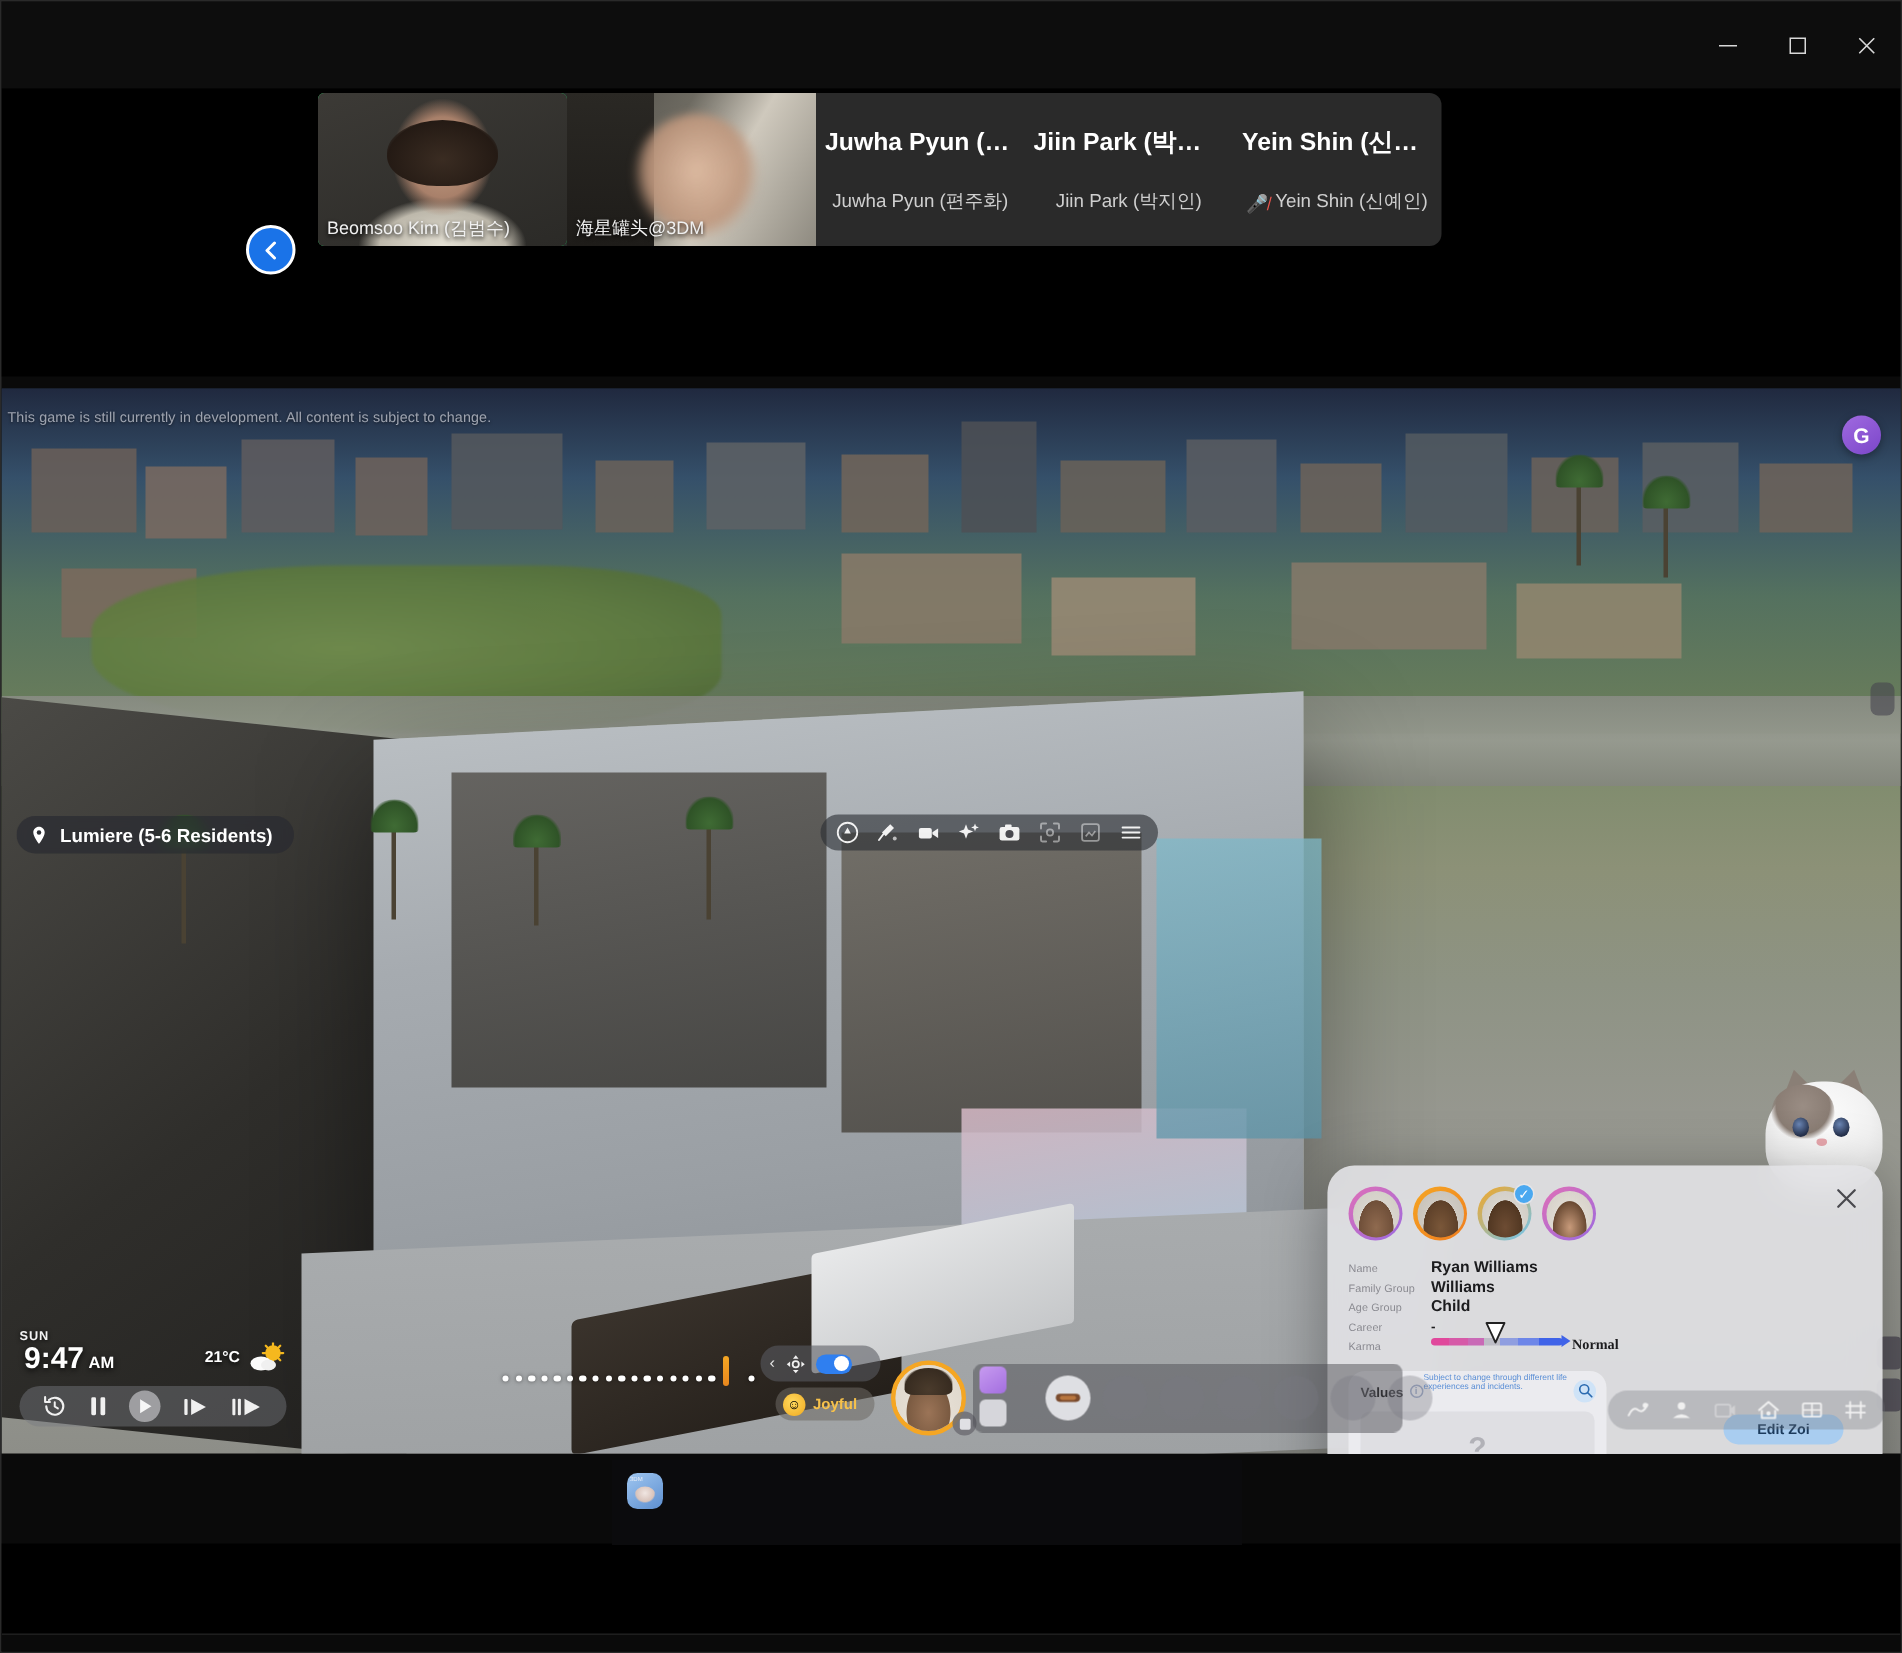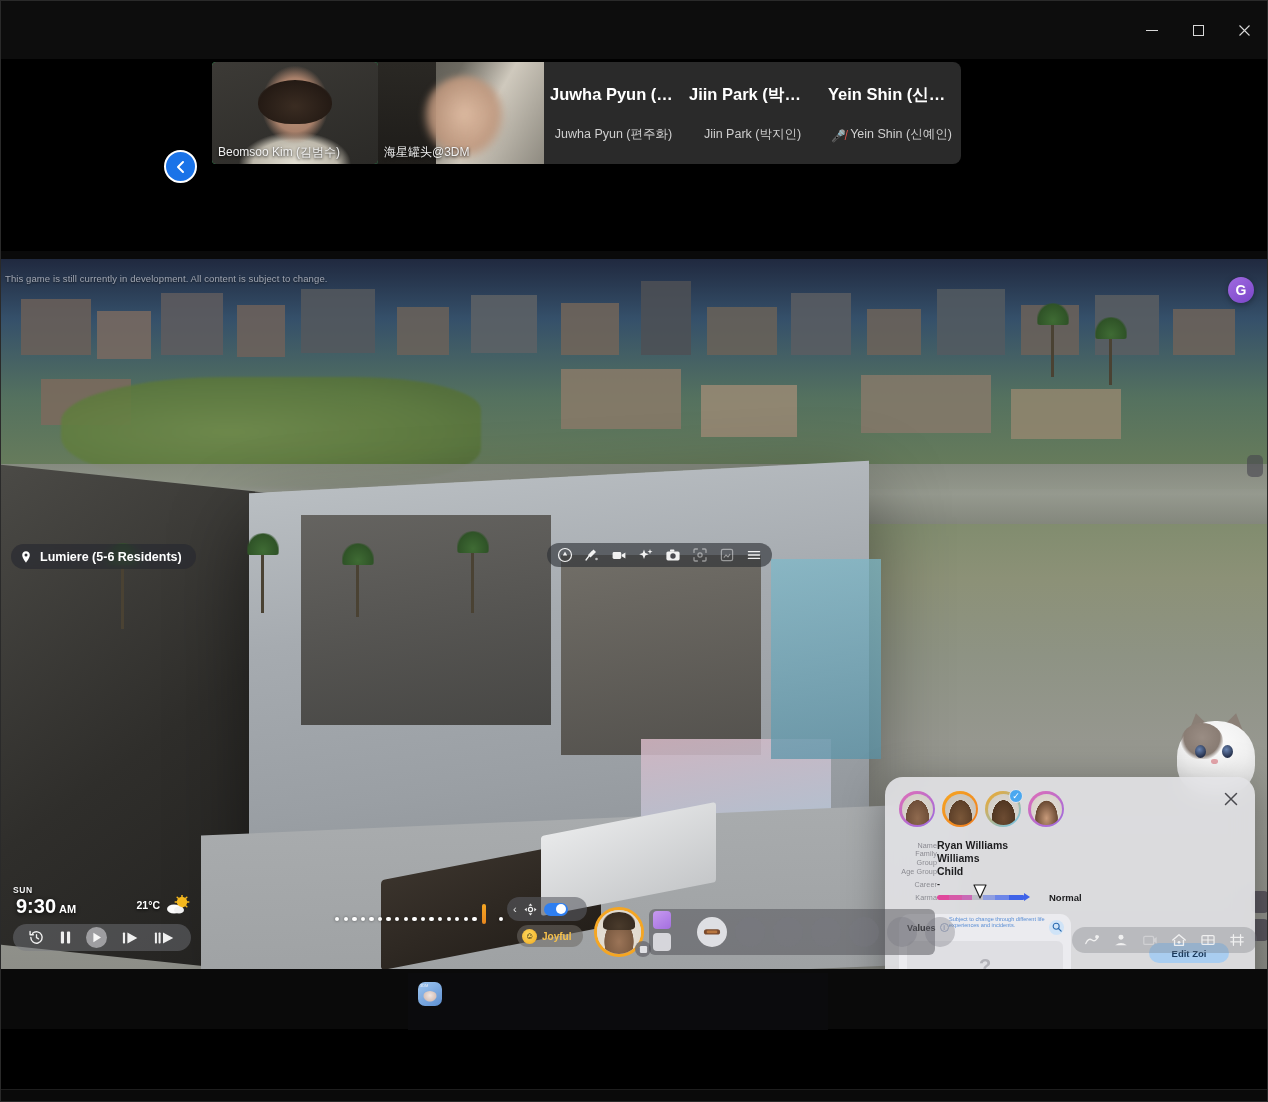--- a/index.html
+++ b/index.html
@@ -230,24 +230,24 @@
   .av.r1 .ring { background: linear-gradient(140deg,#e06fb6,#9b6ae0); }
   .av.r2 .ring { background: linear-gradient(140deg,#f5a623,#f07c1e); }
   .av.r3 .ring { background: linear-gradient(140deg,#f5a623,#6ec6f5); }
   .av.r4 .ring { background: linear-gradient(140deg,#e06fb6,#9b6ae0); }
   .av .check { position:absolute; right:-2px; top:-2px; width:14px; height:14px; border-radius:50%;
     background:#4aa8f0; color:#fff; font-size:9px; display:flex; align-items:center; justify-content:center;
     border:1.5px solid #e5e5e8; }
 
   .info-rows { margin-top: 12px; position: relative; }
   .irow { display:flex; align-items:center; height: 12.5px; margin-bottom: 0.5px; }
-  .ikey { width: 38px; color:#8a8a91; font-size: 7.2px; letter-spacing:.1px;text-align:right; }
+  .ikey { width: 55px; color:#8a8a91; font-size: 7.2px; letter-spacing:.1px; }
   .ival { color:#1c1c1e; font-size: 10.5px; font-weight: 700; }
   .ival.small { font-size: 9px; font-weight:700;}
-  .karma-wrap { display:flex; align-items:center; gap:24px; position:relative; }
+  .karma-wrap { display:flex; gap:6px; position:relative;font-family:Liberation Serif, serif; }
   .karma-bar { position:relative; width: 88px; height: 5px; border-radius: 3px;
     background: linear-gradient(90deg,#e0489c 0%, #e0489c 14%, #d65aa8 14%, #d65aa8 28%,
       #c96ab6 28%, #c96ab6 40%, #bdbdc6 40%, #bdbdc6 52%,
       #8f9ee0 52%, #8f9ee0 66%, #6d86e8 66%, #6d86e8 82%, #3f63e8 82%, #3f63e8 100%);
   }
   .karma-bar:after { content:""; position:absolute; right:-5px; top:-2px;
     border-left: 6px solid #3f63e8; border-top:4.5px solid transparent; border-bottom:4.5px solid transparent;}
   .karma-marker { position:absolute; left: 36px; top: -11px; width: 14px; height: 16px; }
   .karma-label { color:#1c1c1e; font-size: 9.5px; font-weight:700;}
   .edit-zoi {
@@ -626,21 +626,21 @@
           <div class="ghost-box">?</div>
         </div>
 
       </div>
     </div>
 
     <div class="time-hud">
       <div class="t-day">SUN</div>
       <div class="t-line">
         <div class="t-clock">
-          <span style="font-size:20px">9:30</span><span>AM</span>
+          <span style="font-size:20px">9:47</span><span>AM</span>
         </div>
         <div class="t-weather">
           <span class="t-temp">21°C</span>
           <svg width="26" height="20" viewBox="0 0 26 20">
             <circle cx="17" cy="7" r="5.2" fill="#f5b81e"></circle>
             <g stroke="#f5b81e" stroke-width="1.5" stroke-linecap="round">
               <path d="M17 0.2V1.8M17 12.2v1.6M23.8 7h-1.6M11.8 7h-1.6M21.8 2.2l-1.1 1.1M13.3 10.7l-1.1 1.1M21.8 11.8l-1.1-1.1M13.3 3.3l-1.1-1.1"></path>
             </g>
             <ellipse cx="9" cy="14" rx="7" ry="4.6" fill="#fbfbfb"></ellipse>
             <ellipse cx="14" cy="15" rx="5" ry="3.6" fill="#f0f0f0"></ellipse>

